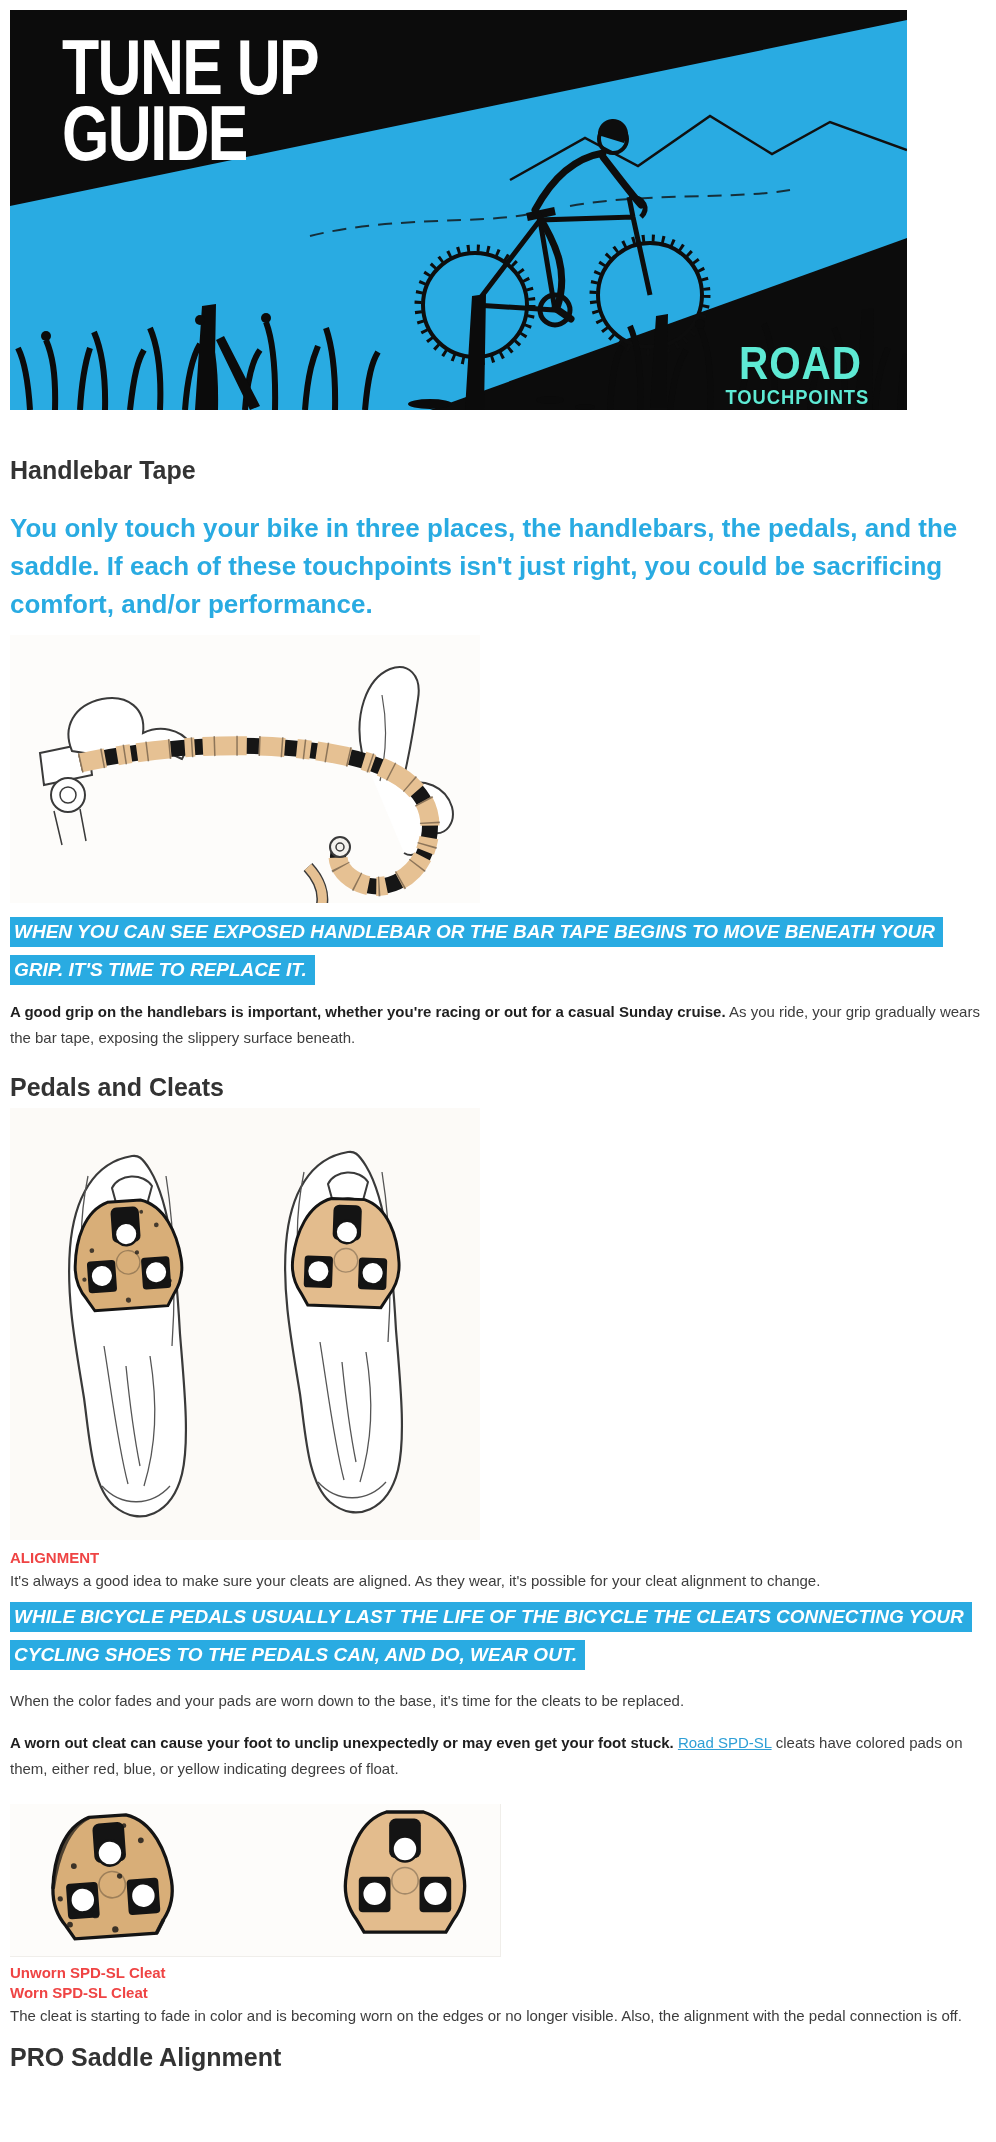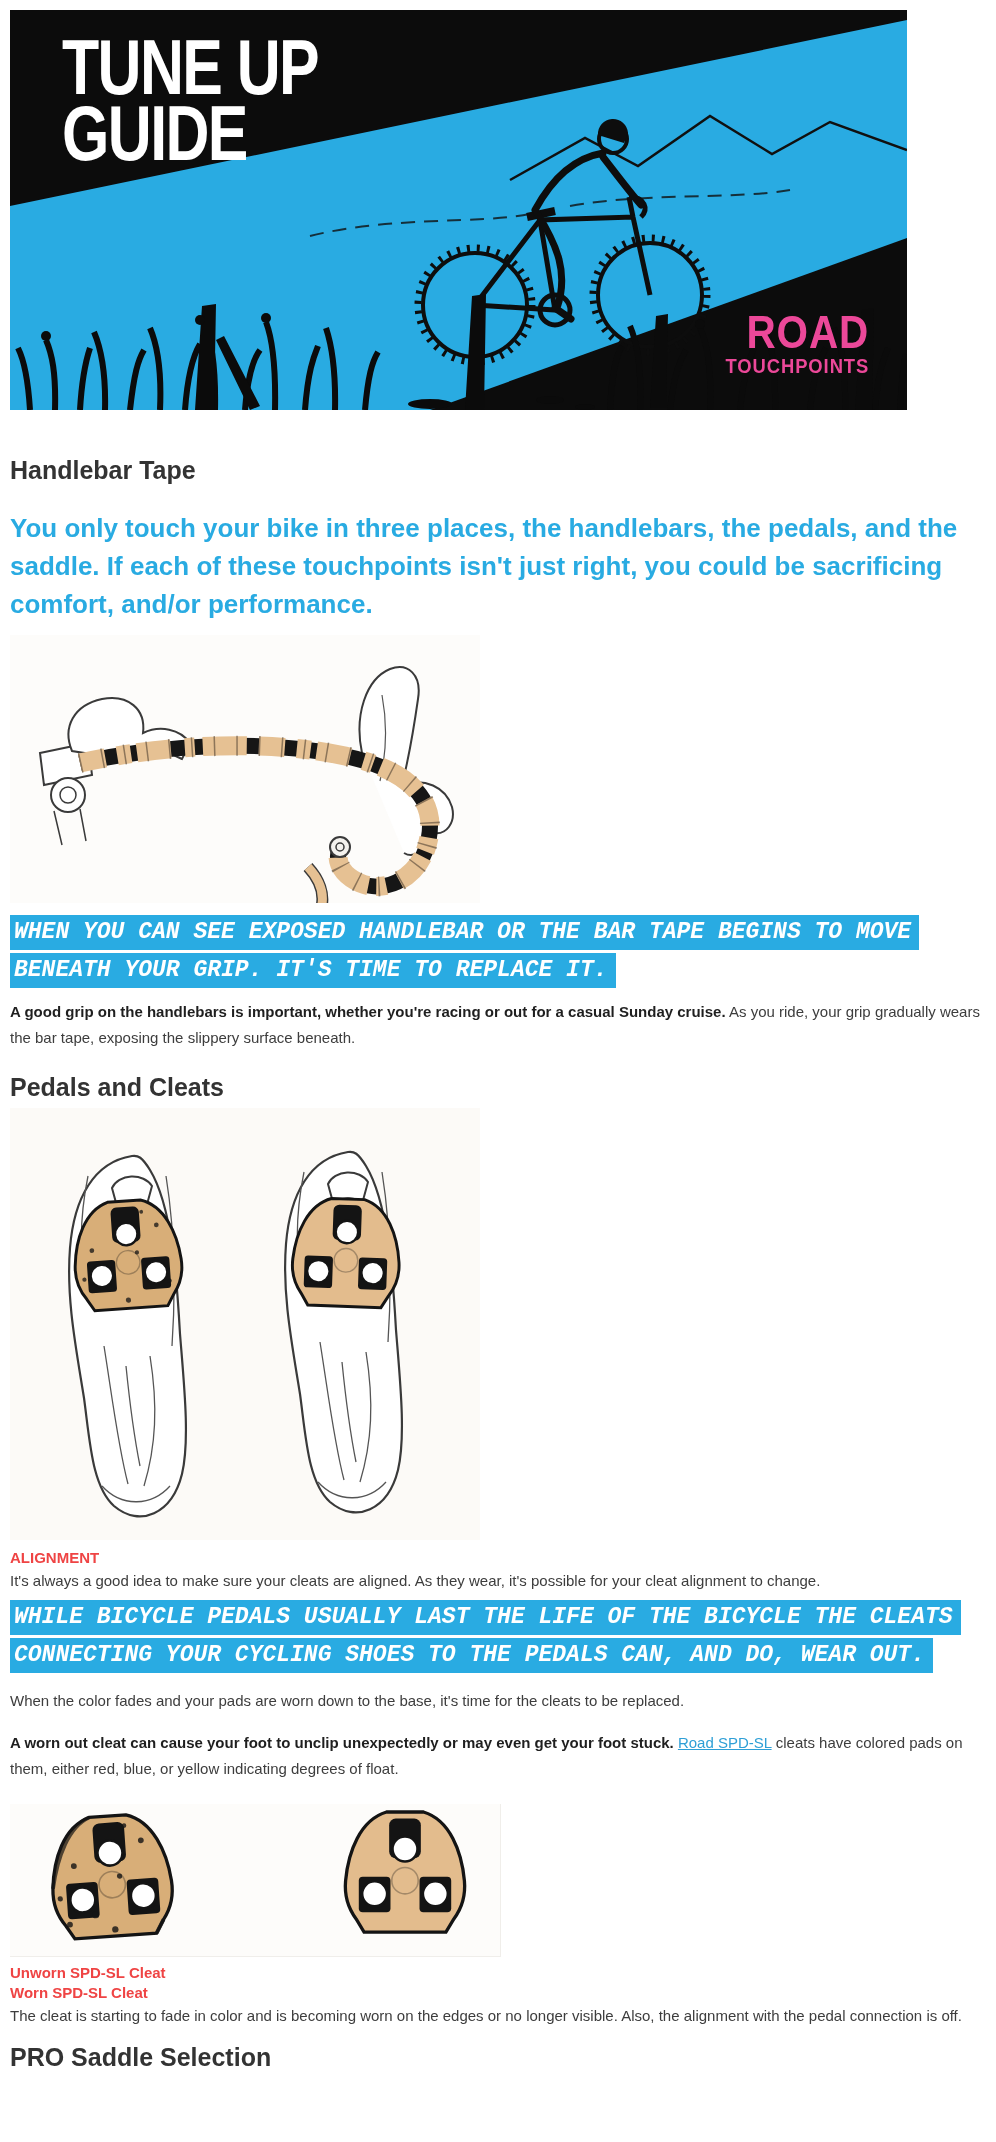--- a/index.html
+++ b/index.html
@@ -4,29 +4,29 @@
 <style>
   html,body{margin:0;padding:0;background:#ffffff;}
   body{width:996px;height:2142px;overflow:hidden;font-family:"Liberation Sans",sans-serif;}
   .page{padding:10px 24px 0 10px;}
 
   
   .banner{position:relative;width:897px;height:400px;background:#0c0c0c;overflow:hidden;margin-bottom:46px;}
   .banner svg{position:absolute;inset:0;}
   .banner-title{position:absolute;top:24px;left:52px;color:#ffffff;font-weight:bold;
     font-size:78px;line-height:66px;letter-spacing:-2px;transform:scaleX(.78);transform-origin:left top;}
-  .banner-cat{position:absolute;right:38px;bottom:32px;text-align:right;color:#ec4899;}
+  .banner-cat{position:absolute;right:38px;bottom:1px;text-align:center;color:#5eead4;}
   .banner-cat .road{font-size:46px;font-weight:bold;line-height:44px;letter-spacing:1px;transform:scaleX(.88);transform-origin:right;}
   .banner-cat .touch{font-size:20px;font-weight:bold;letter-spacing:1px;line-height:24px;transform:scaleX(.92);transform-origin:right;}
 
   
   h2{font-size:25px;color:#333333;margin:0 0 24px 0;font-weight:bold;}
   h2.tight{margin:0 0 6px 0;}
   .intro{color:#29abe2;font-weight:bold;font-size:26px;line-height:38px;margin:0 0 12px 0;width:978px;}
-  .hl{margin:4px 0 10px 0;font-size:23px;line-height:38px;width:978px;font-family:Liberation Mono, monospace;}
+  .hl{margin:4px 0 10px 0;font-size:19px;line-height:38px;width:978px;}
   .hl span{background:#29abe2;color:#ffffff;font-weight:bold;font-style:italic;
     padding:4px 8px 5px 4px;-webkit-box-decoration-break:clone;box-decoration-break:clone;}
   p.body{font-size:15px;line-height:26px;color:#3d3d3d;margin:0 0 22px 0;width:982px;}
   p.body b{color:#1f1f1f;}
   .minihead{font-size:15px;font-weight:bold;color:#ef4444;margin:0;line-height:20px;}
   .minitext{font-size:15px;line-height:26px;color:#3d3d3d;margin:0 0 12px 0;width:982px;}
   a.link{color:#2e9fd6;text-decoration:underline;cursor:pointer;}
 
   
   .fig{background:#fcfbf9;margin:0 0 8px 0;}
@@ -200,16 +200,16 @@
           <use href="#cleat"></use>
         </g>
     </svg>
   </div>
 
   <p class="minihead">Unworn SPD-SL Cleat</p>
 
   <p class="minihead">Worn SPD-SL Cleat</p>
   <p class="minitext" style="margin-bottom:14px">The cleat is starting to fade in color and is becoming worn on the edges or no longer visible. Also, the alignment with the pedal connection is off.</p>
 
-  <h2 style="margin:0 0 4px 0">PRO Saddle Selection</h2>
+  <h2 style="margin:0 0 4px 0">PRO Saddle Alignment</h2>
 
 
 </div>
 
 </body></html>

